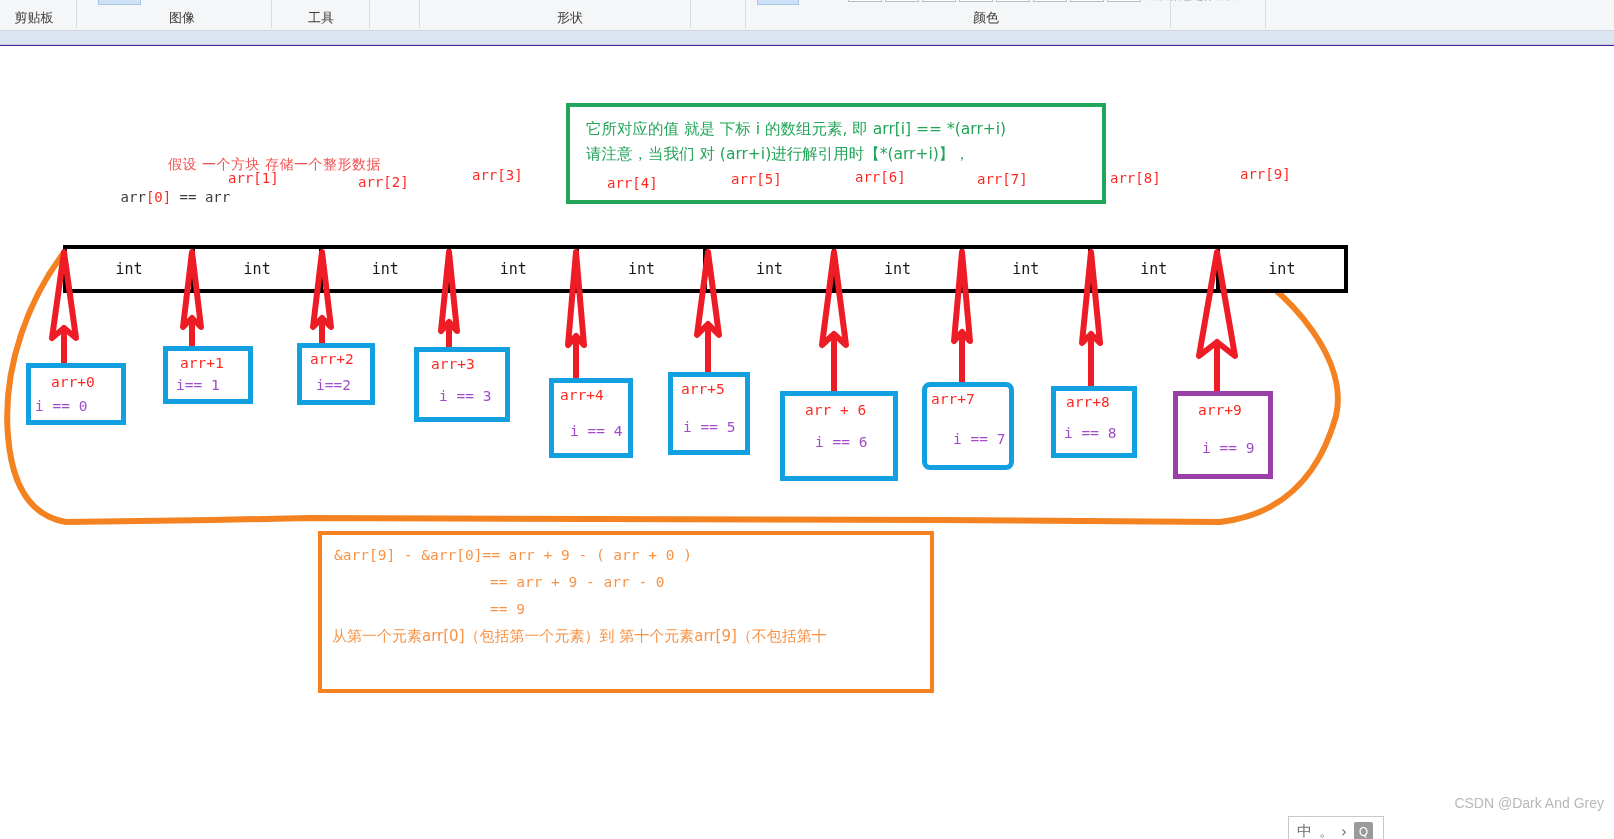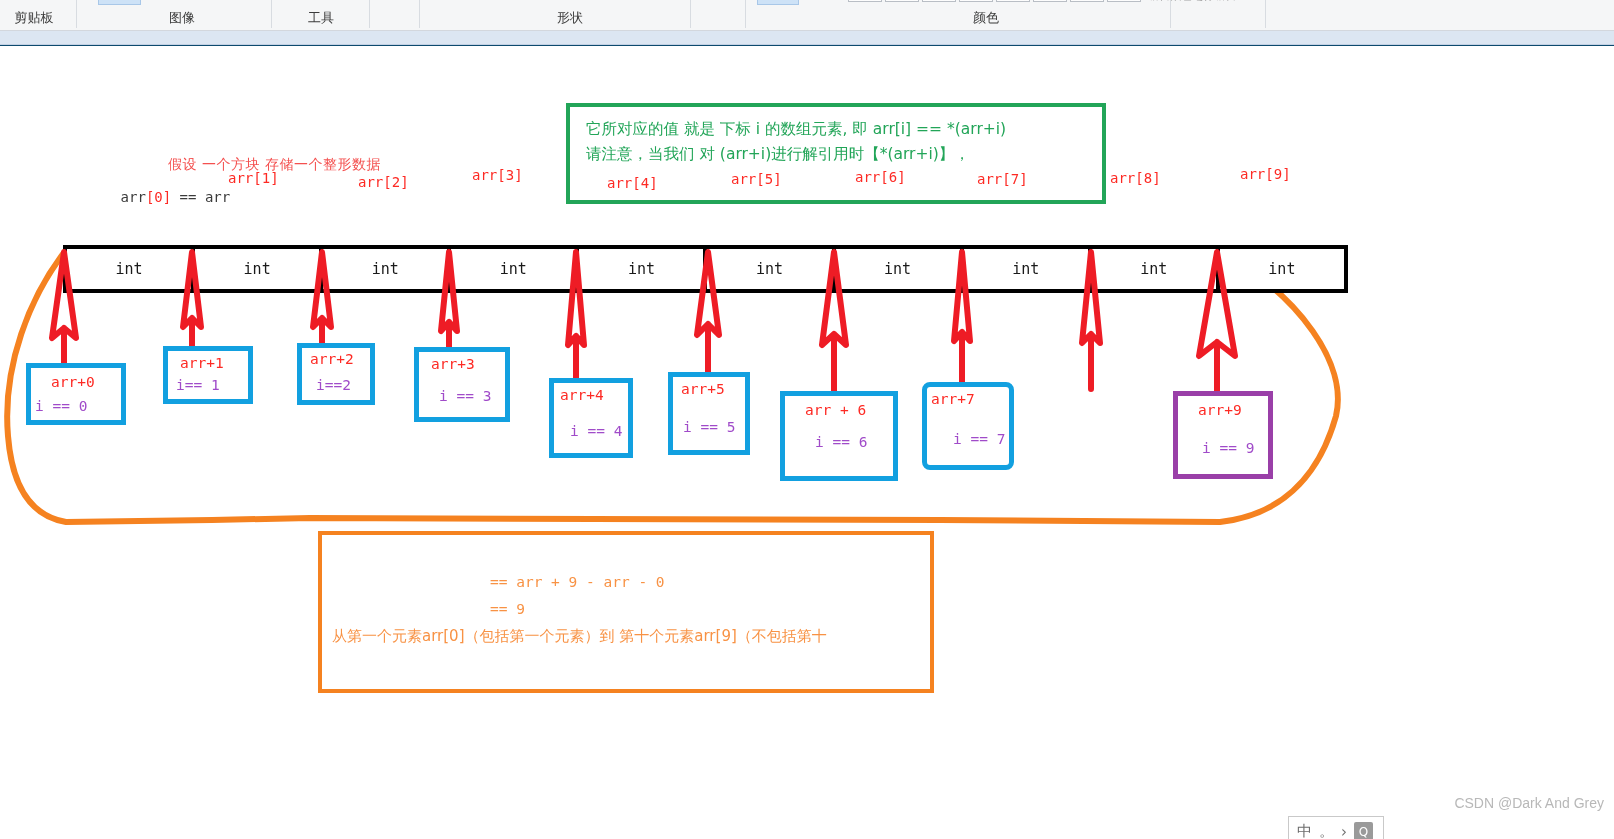--- a/index.html
+++ b/index.html
@@ -4,21 +4,21 @@
 <style>
   * { box-sizing: border-box; }
   html, body {
     margin: 0; padding: 0;
     width: 1614px; height: 839px;
     overflow: hidden;
     background: #ffffff;
     font-family: "Liberation Sans", sans-serif;
   }
 
-  #app { position: relative; width: 1614px; height: 839px; background: #0c4a6e; }
+  #app { position: relative; width: 1614px; height: 839px; background: #4c1d95; }
 
   
   .ribbon {
     position: absolute; left: 0; top: 0; width: 1614px; height: 31px;
     background: #f5f6f7;
     border-bottom: 1px solid #d3d7dd;
   }
   .ribbon-sep {
     position: absolute; top: 0; width: 1px; height: 28px;
     background: #d8dce1;
@@ -280,26 +280,31 @@
       <div class="ib-bot" style="left:10px;top:42px;">i == 5</div>
     </div>
     <div class="infobox" style="left:780px;top:345px;width:118px;height:90px;padding-left:36px;">
       <div class="ib-top" style="left:20px;top:6px;">arr + 6</div>
       <div class="ib-bot" style="left:20px;top:38px;margin-left:10px;">i == 6</div>
     </div>
     <div class="infobox" style="left:922px;top:336px;width:92px;height:88px;border-radius:8px;">
       <div class="ib-top" style="left:4px;top:4px;">arr+7</div>
       <div class="ib-bot" style="left:26px;top:44px;">i == 7</div>
     </div>
+    <div class="infobox" style="left:1051px;top:340px;width:86px;height:72px;">
+      <div class="ib-top" style="left:10px;top:3px;">arr+8</div>
+      <div class="ib-bot" style="left:8px;top:34px;">i == 8</div>
+    </div>
     <div class="infobox purple" style="left:1173px;top:345px;width:100px;height:88px;">
       <div class="ib-top" style="left:20px;top:6px;">arr+9</div>
       <div class="ib-bot" style="left:24px;top:44px;">i == 9</div>
     </div>
 
     <div class="note-orange">
+      <div class="no-line" style="left:12px;top:12px;">&amp;arr[9] - &amp;arr[0]== arr + 9 - ( arr + 0 )</div>
       <div class="no-line" style="left:168px;top:39px;">== arr + 9 - arr - 0</div>
       <div class="no-line" style="left:168px;top:66px;">== 9</div>
       <div class="no-line cjk" style="left:10px;top:92px;">从第一个元素arr[0]（包括第一个元素）到 第十个元素arr[9]（不包括第十</div>
     </div>
 
   </div>
 
   <div class="watermark">CSDN @Dark And Grey</div>
 
   <div class="ime">

